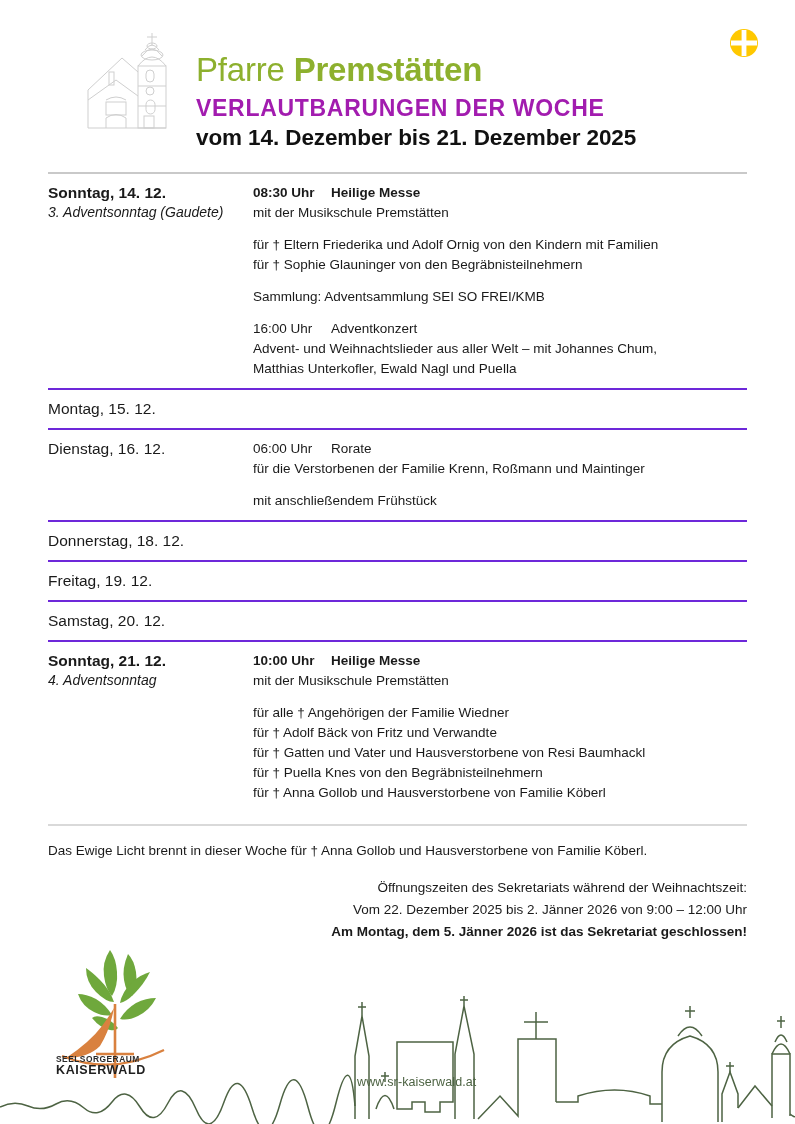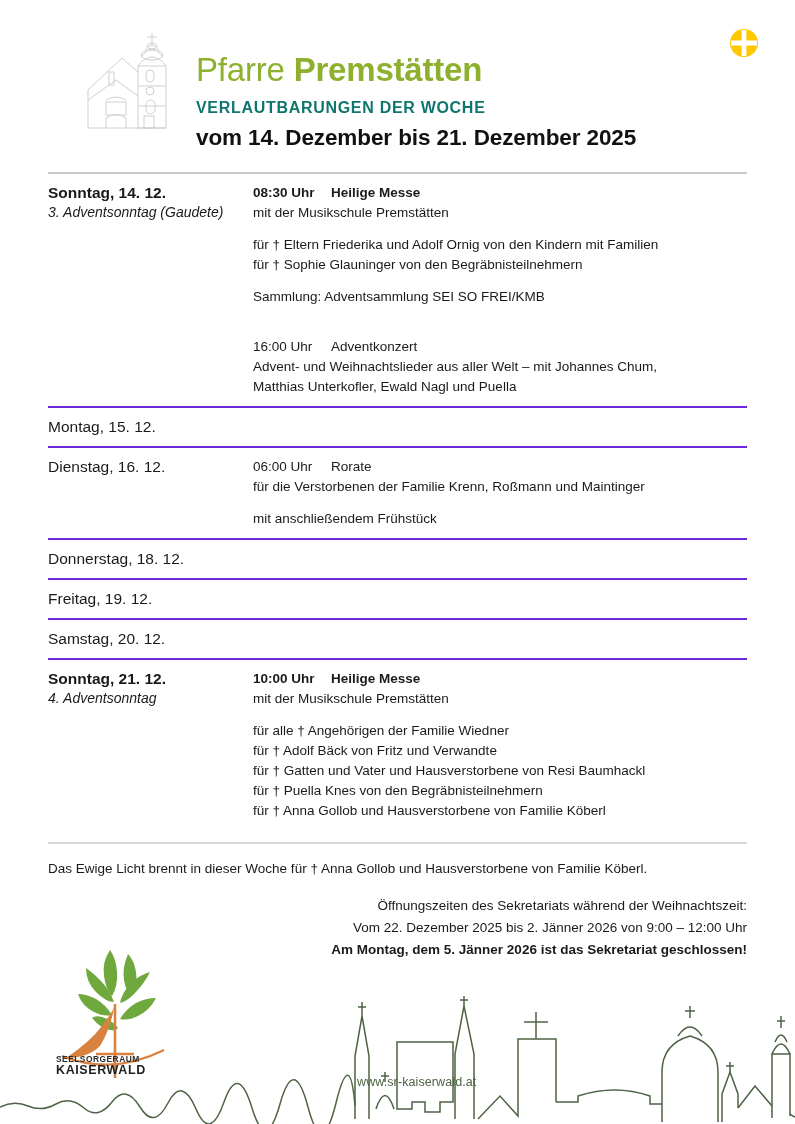--- a/index.html
+++ b/index.html
@@ -43,25 +43,25 @@
   .title-line {
     font-size: 33px;
     line-height: 40px;
     color: #8db02e;
     font-weight: 400;
     letter-spacing: -0.2px;
     white-space: nowrap;
   }
   .title-line .strong { font-weight: 700; }
   .subtitle {
-    font-size: 16px;
+    font-size: 23px;
     line-height: 30px;
     font-weight: 700;
     letter-spacing: 0.7px;
-    color: #0f766e;
+    color: #a21caf;
     margin-top: 3px;
     white-space: nowrap;
   }
   .daterange {
     font-size: 22.5px;
     line-height: 28px;
     font-weight: 700;
     letter-spacing: -0.1px;
     color: #111111;
     margin-top: 1px;
@@ -94,21 +94,21 @@
   .day-name.bold { font-weight: 700; }
   .day-sub {
     font-size: 14px;
     line-height: 16px;
     font-style: italic;
     color: #1a1a1a;
     margin-top: 1px;
   }
   .events-col { flex: 1 1 auto; padding-top: 1px; }
 
-  .event-block { margin-bottom: 30px; }
+  .event-block { margin-bottom: 12px; }
   .event-block:last-child { margin-bottom: 0; }
   .event-head {
     font-size: 13.5px;
     line-height: 20px;
     color: #1a1a1a;
     white-space: nowrap;
   }
   .event-head.bold { font-weight: 700; }
   .event-head .time {
     display: inline-block;

